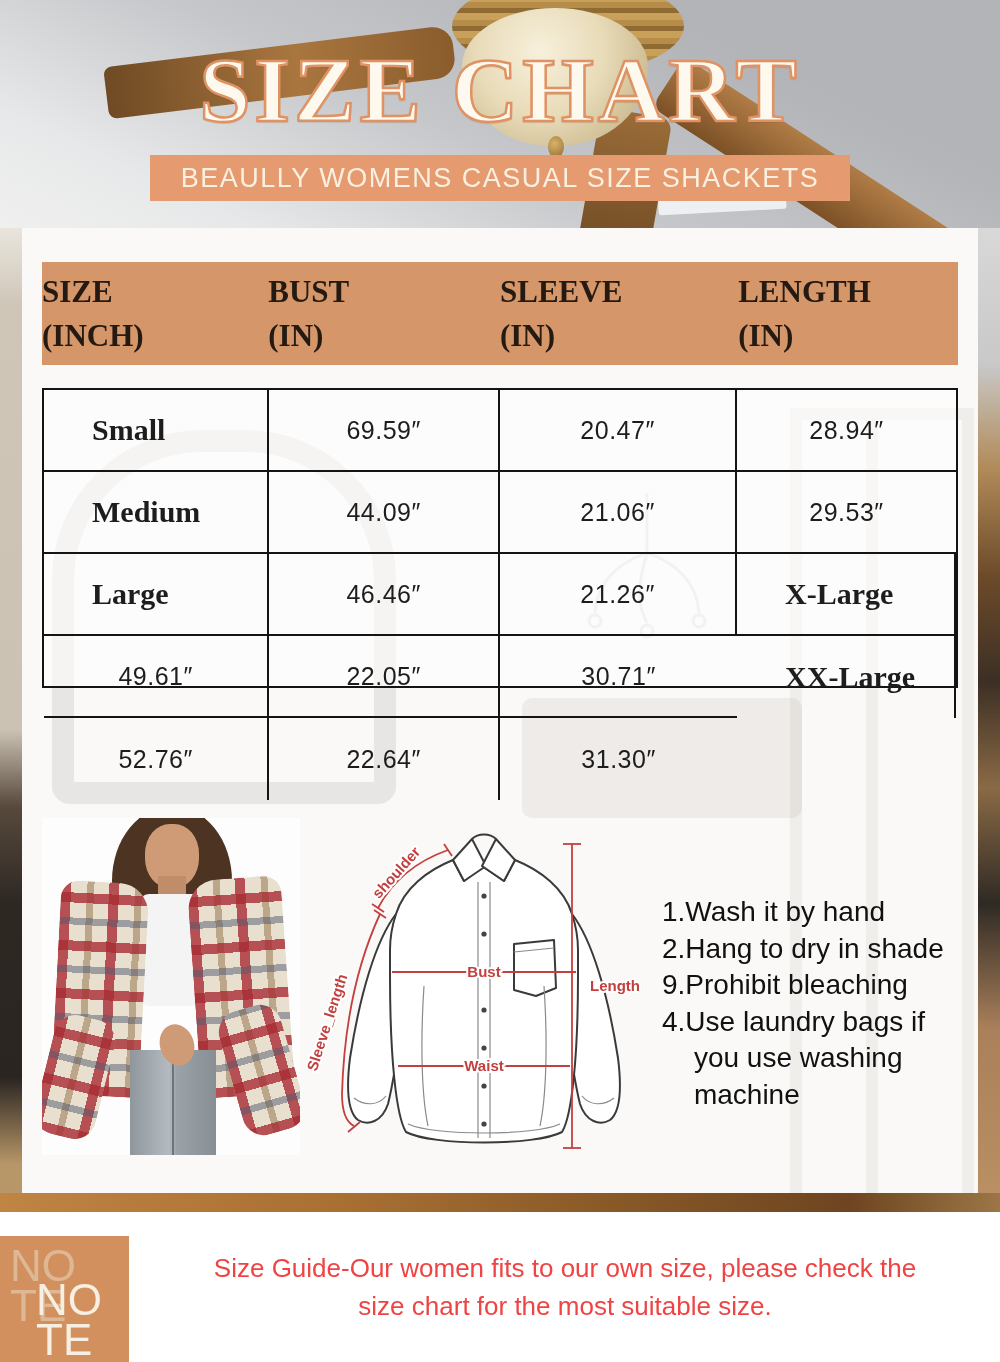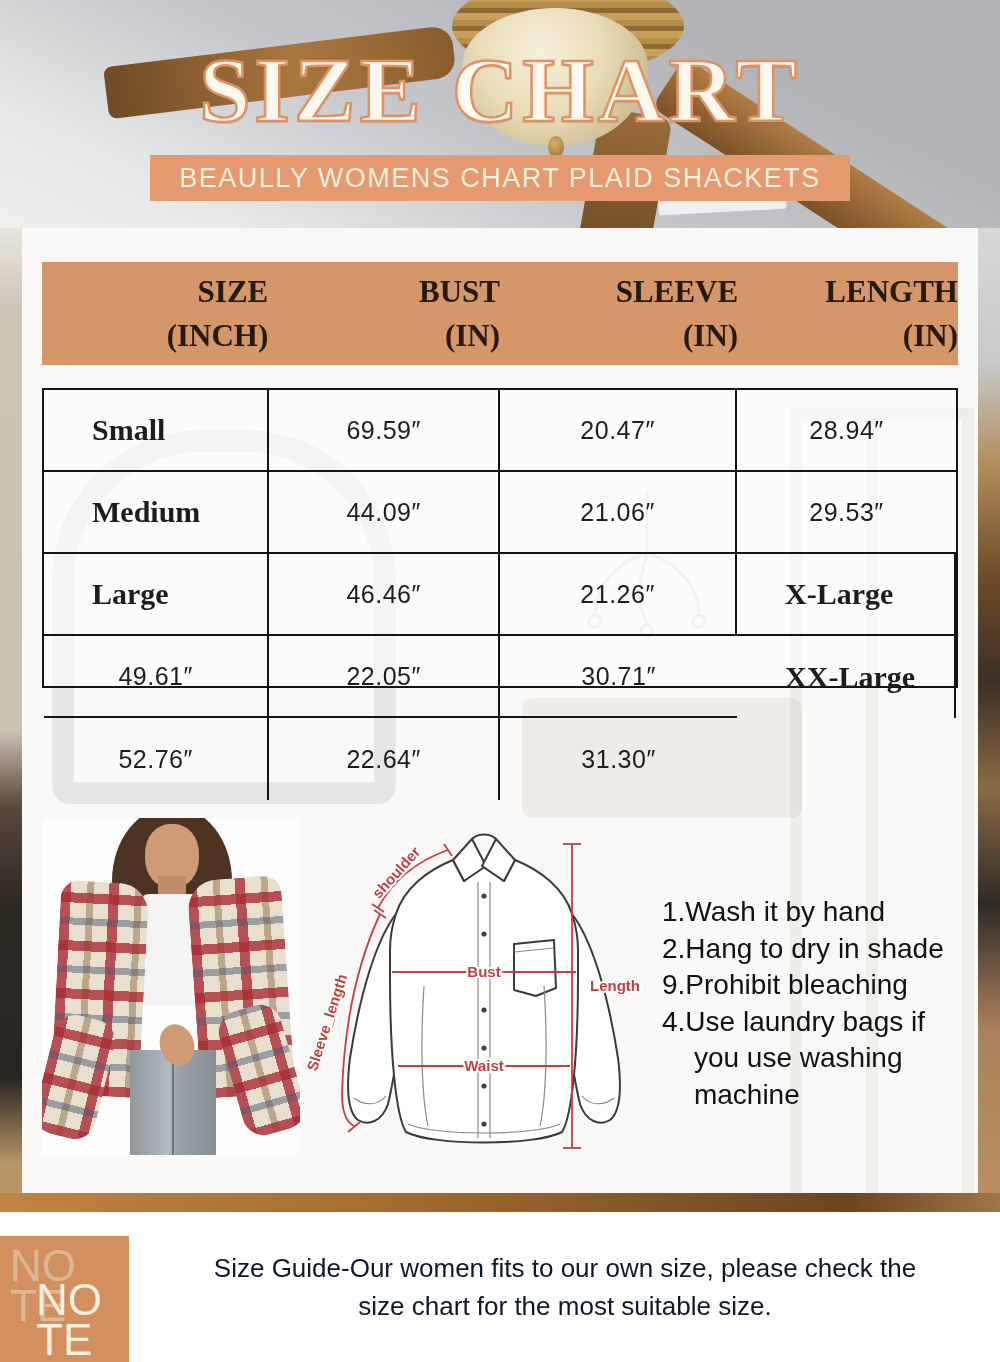--- a/index.html
+++ b/index.html
@@ -48,22 +48,22 @@
   .wm-arch{left:30px;top:202px;width:300px;height:330px;border:22px solid #4a4038;
         border-radius:150px 150px 18px 18px;opacity:.10;}
   .wm-frame{left:768px;top:180px;width:160px;height:780px;border:12px solid #7a6a55;opacity:.07;}
   .wm-frame::after{content:"";position:absolute;left:64px;top:0;width:12px;height:100%;background:#7a6a55;}
   .wm-furn{left:500px;top:470px;width:280px;height:120px;background:#5c3f28;opacity:.07;border-radius:10px;}
   .wm-chand{left:545px;top:265px;opacity:.13;}
 
   
   .tbl-header{position:absolute;left:20px;top:34px;width:916px;height:103px;background:#d5966a;
         display:grid;grid-template-columns:24.7% 25.3% 26% 24%;align-items:center;}
-  .th-cell{text-align:right;font-family:"Liberation Serif",serif;font-weight:700;color:#241a12;
-        font-size:31px;line-height:44px;margin-left:24px;}
+  .th-cell{text-align:left;font-family:"Liberation Serif",serif;font-weight:700;color:#241a12;
+        font-size:31px;line-height:44px;}
 
   
   .tbl{position:absolute;left:20px;top:160px;width:916px;height:300px;
         display:grid;grid-template-columns:24.7% 25.3% 26% 24%;grid-auto-rows:82px;
         border:2px solid #141414;box-sizing:border-box;background:rgba(255,255,255,.55);}
   .td{border-right:2px solid #141414;border-bottom:2px solid #141414;box-sizing:border-box;
         display:flex;align-items:center;justify-content:center;color:#1d1d1d;}
   .td.last-col{border-right:none;}
   .td.last-row{border-bottom:none;}
   .td-size{justify-content:flex-start;padding-left:48px;
@@ -102,38 +102,38 @@
   
   .wood-strip{position:absolute;left:0;top:1193px;width:1000px;height:19px;
         background:linear-gradient(90deg,#c08443 0%,#a86f33 35%,#8a5a28 60%,#6e4520 85%,#9c7646 100%);}
   .note-section{position:absolute;left:0;top:1212px;width:1000px;height:150px;background:#ffffff;}
   .note-badge{position:absolute;left:0;top:0;width:129px;height:150px;background:#d2905e;overflow:hidden;margin-top:24px;}
   .note-ghost{position:absolute;left:10px;top:10px;font-size:44px;line-height:40px;
         color:rgba(236,226,210,.48);white-space:pre-line;}
   .note-main{position:absolute;left:36px;top:44px;font-size:44px;line-height:40px;color:#f6efe2;white-space:pre-line;}
   .note-text{position:absolute;left:130px;top:0;width:870px;height:150px;
         display:flex;align-items:center;justify-content:center;}
-  .note-text-inner{max-width:710px;text-align:center;font-size:26px;line-height:38px;color:#0f172a;}
+  .note-text-inner{max-width:710px;text-align:center;font-size:26px;line-height:38px;color:#ef4444;}
 </style>
 </head>
 <body>
 
 <div class="page">
 
   <div class="hero">
     <div class="blade blade-left"></div>
     <div class="blade blade-right"></div>
     <div class="blade blade-down"></div>
     <div class="fan-hub"></div>
     <div class="fan-dome"></div>
     <div class="fan-finial"></div>
     <div class="fan-drop"></div>
     <div class="wall-plate"></div>
     <div class="page-title">SIZE CHART</div>
-    <div class="brand-banner">BEAULLY WOMENS CHART PLAID SHACKETS</div>
+    <div class="brand-banner">BEAULLY WOMENS CASUAL SIZE SHACKETS</div>
   </div>
 
   <div class="edge-left"></div>
   <div class="edge-right"></div>
 
   <div class="panel">
 
     <div class="wm wm-arch"></div>
     <div class="wm wm-frame"></div>
     <div class="wm wm-furn"></div>

